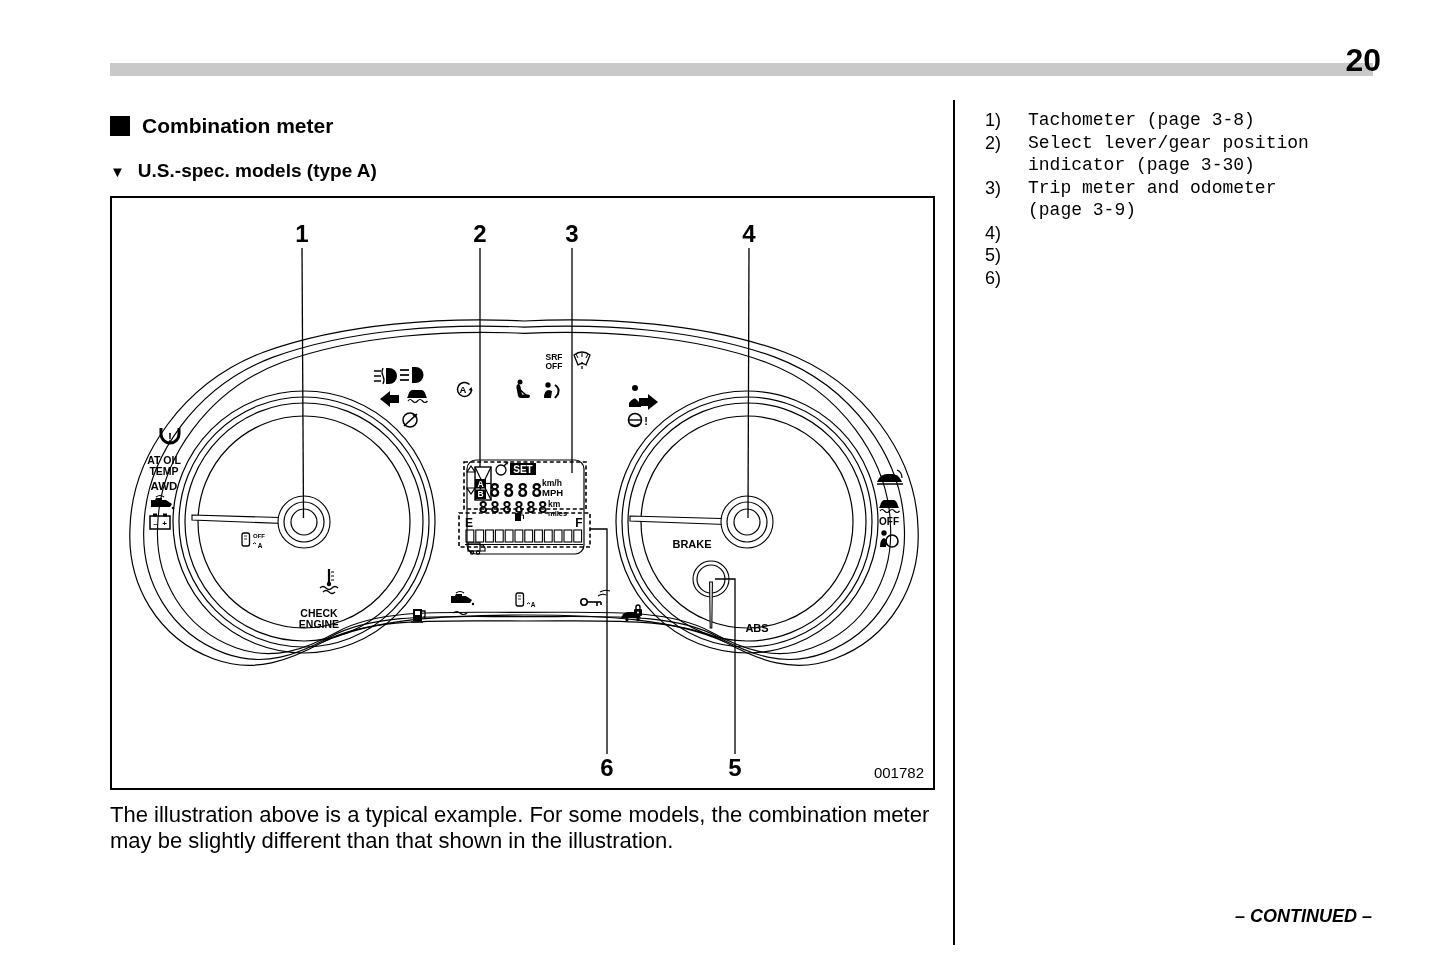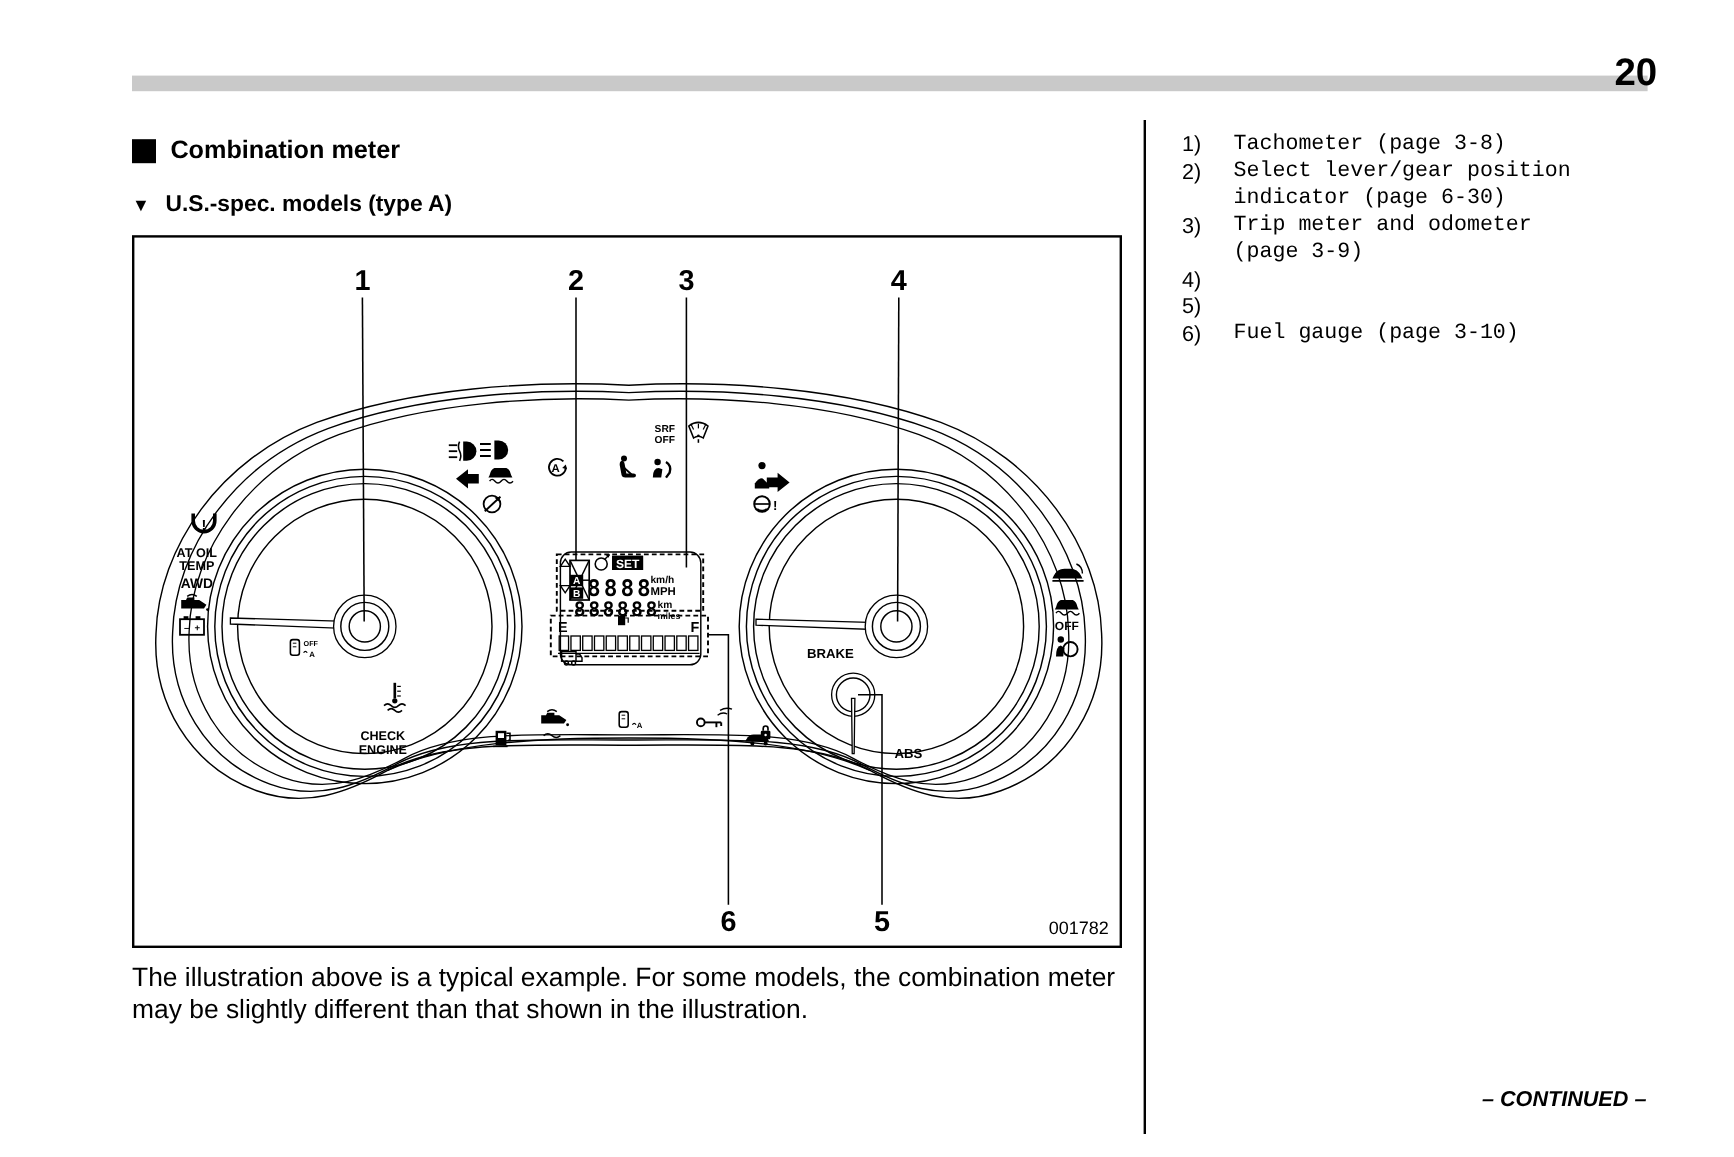--- a/index.html
+++ b/index.html
@@ -341,31 +341,30 @@
 
 <div class="divider"></div>
 
 <div class="legend">
   <div class="legend-item">
     <span class="num">1)</span>
     <span class="txt">Tachometer (page 3-8)</span>
   </div>
   <div class="legend-item">
     <span class="num">2)</span>
-    <span class="txt">Select lever/gear position indicator (page 6-30)</span>
+    <span class="txt">Select lever/gear position indicator (page 3-30)</span>
   </div>
   <div class="legend-item">
     <span class="num">3)</span>
     <span class="txt">Trip meter and odometer (page 3-9)</span>
   </div>
   <div class="legend-item">
     <span class="num">4)</span>
   </div>
   <div class="legend-item">
     <span class="num">5)</span>
   </div>
   <div class="legend-item">
     <span class="num">6)</span>
-    <span class="txt">Fuel gauge (page 3-10)</span>
   </div>
 </div>
 
 <div class="continued">– CONTINUED –</div>
 
 </body></html>

